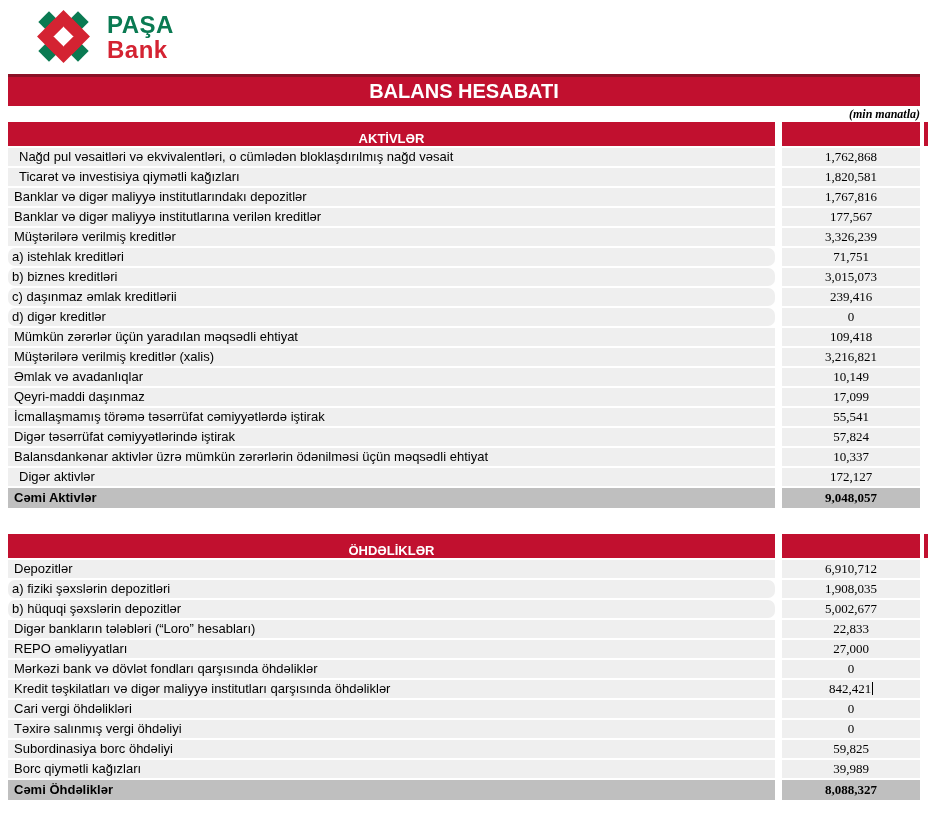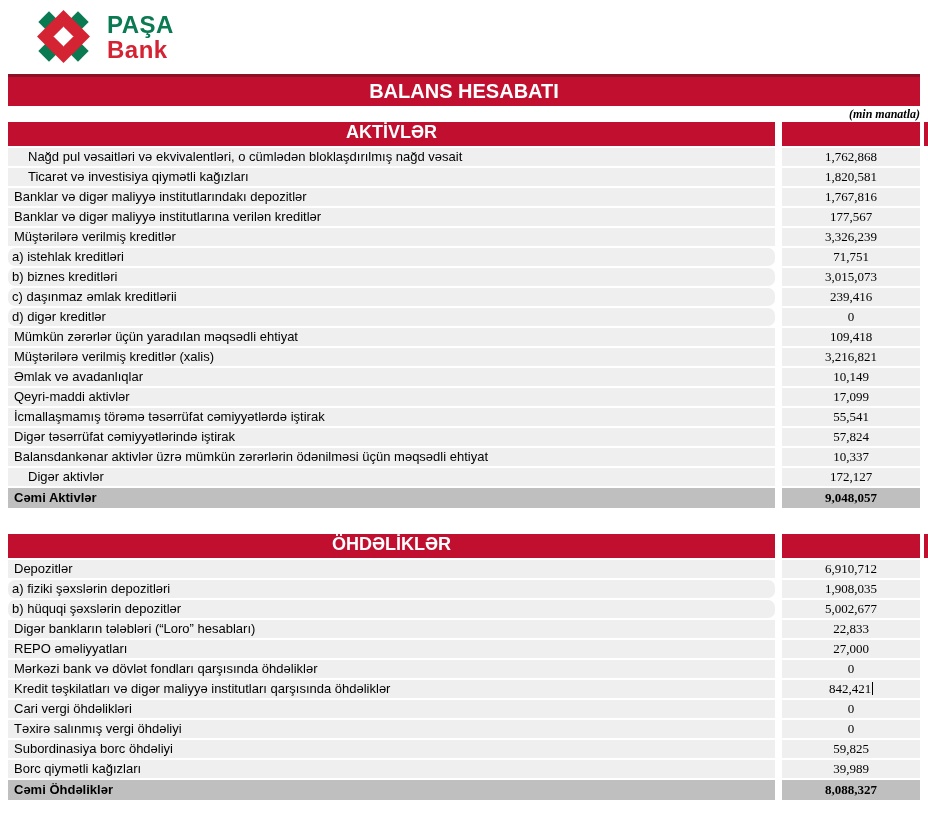--- a/index.html
+++ b/index.html
@@ -29,33 +29,33 @@
     display:flex;align-items:center;justify-content:center;
     color:#fff;font-weight:bold;font-size:20px;
   }
   .unit-note{
     margin:0 8px;height:16px;line-height:16px;text-align:right;
     font-family:"Liberation Serif","DejaVu Serif",serif;
     font-style:italic;font-weight:bold;font-size:12px;
   }
   
   .section-header{margin:0 0 2px 8px;height:24px;display:flex;}
-  .sh-main{width:767px;background:var(--accent-red);color:#fff;display:flex;align-items:flex-start;justify-content:center;font-weight:bold;font-size:18px;}
+  .sh-main{width:767px;background:var(--accent-red);color:#fff;display:flex;align-items:flex-end;justify-content:center;font-weight:bold;font-size:13px;}
   .sh-gap{width:7px;background:#fff;}
   .sh-val{width:138px;background:var(--accent-red);}
   .sh-gap2{width:4px;background:#fff;}
   .sh-sliver{width:4px;background:var(--accent-red);}
   
   .rows{display:block;}
   .row{display:flex;height:18px;margin:0 8px 2px 8px;}
   .row .cell{background:var(--row-bg);font-size:13px;line-height:18px;white-space:nowrap;overflow:hidden;}
   .row .label{width:767px;padding-left:6px;}
   .row .colgap{width:7px;background:#fff;}
   .row .value{width:138px;text-align:center;font-family:Liberation Serif, serif;}
-  .row.indent-1 .label{padding-left:20px;}
+  .row.indent-1 .label{padding-left:11px;}
   .row.indent-2 .label{padding-left:4px;border-radius:7px;}
   .row.total{height:20px;}
   .row.total .cell{background:var(--total-row-bg);font-weight:bold;line-height:20px;}
   .section-2{margin-top:26px;}
   .caret{display:inline-block;width:1px;height:13px;background:#000;margin-left:1px;vertical-align:-2px;}
 </style>
 </head>
 <body>
 
 <div class="page">
@@ -209,21 +209,21 @@
       <span class="label-text">Əmlak və avadanlıqlar</span>
     </div>
     <div class="colgap"></div>
     <div class="cell value">
       <span class="value-text">10,149</span>
     </div>
   </div>
 
   <div class="row">
     <div class="cell label">
-      <span class="label-text">Qeyri-maddi aktivlər</span>
+      <span class="label-text">Qeyri-maddi daşınmaz</span>
     </div>
     <div class="colgap"></div>
     <div class="cell value">
       <span class="value-text">17,099</span>
     </div>
   </div>
 
   <div class="row">
     <div class="cell label">
       <span class="label-text">İcmallaşmamış törəmə təsərrüfat cəmiyyətlərdə iştirak</span>

